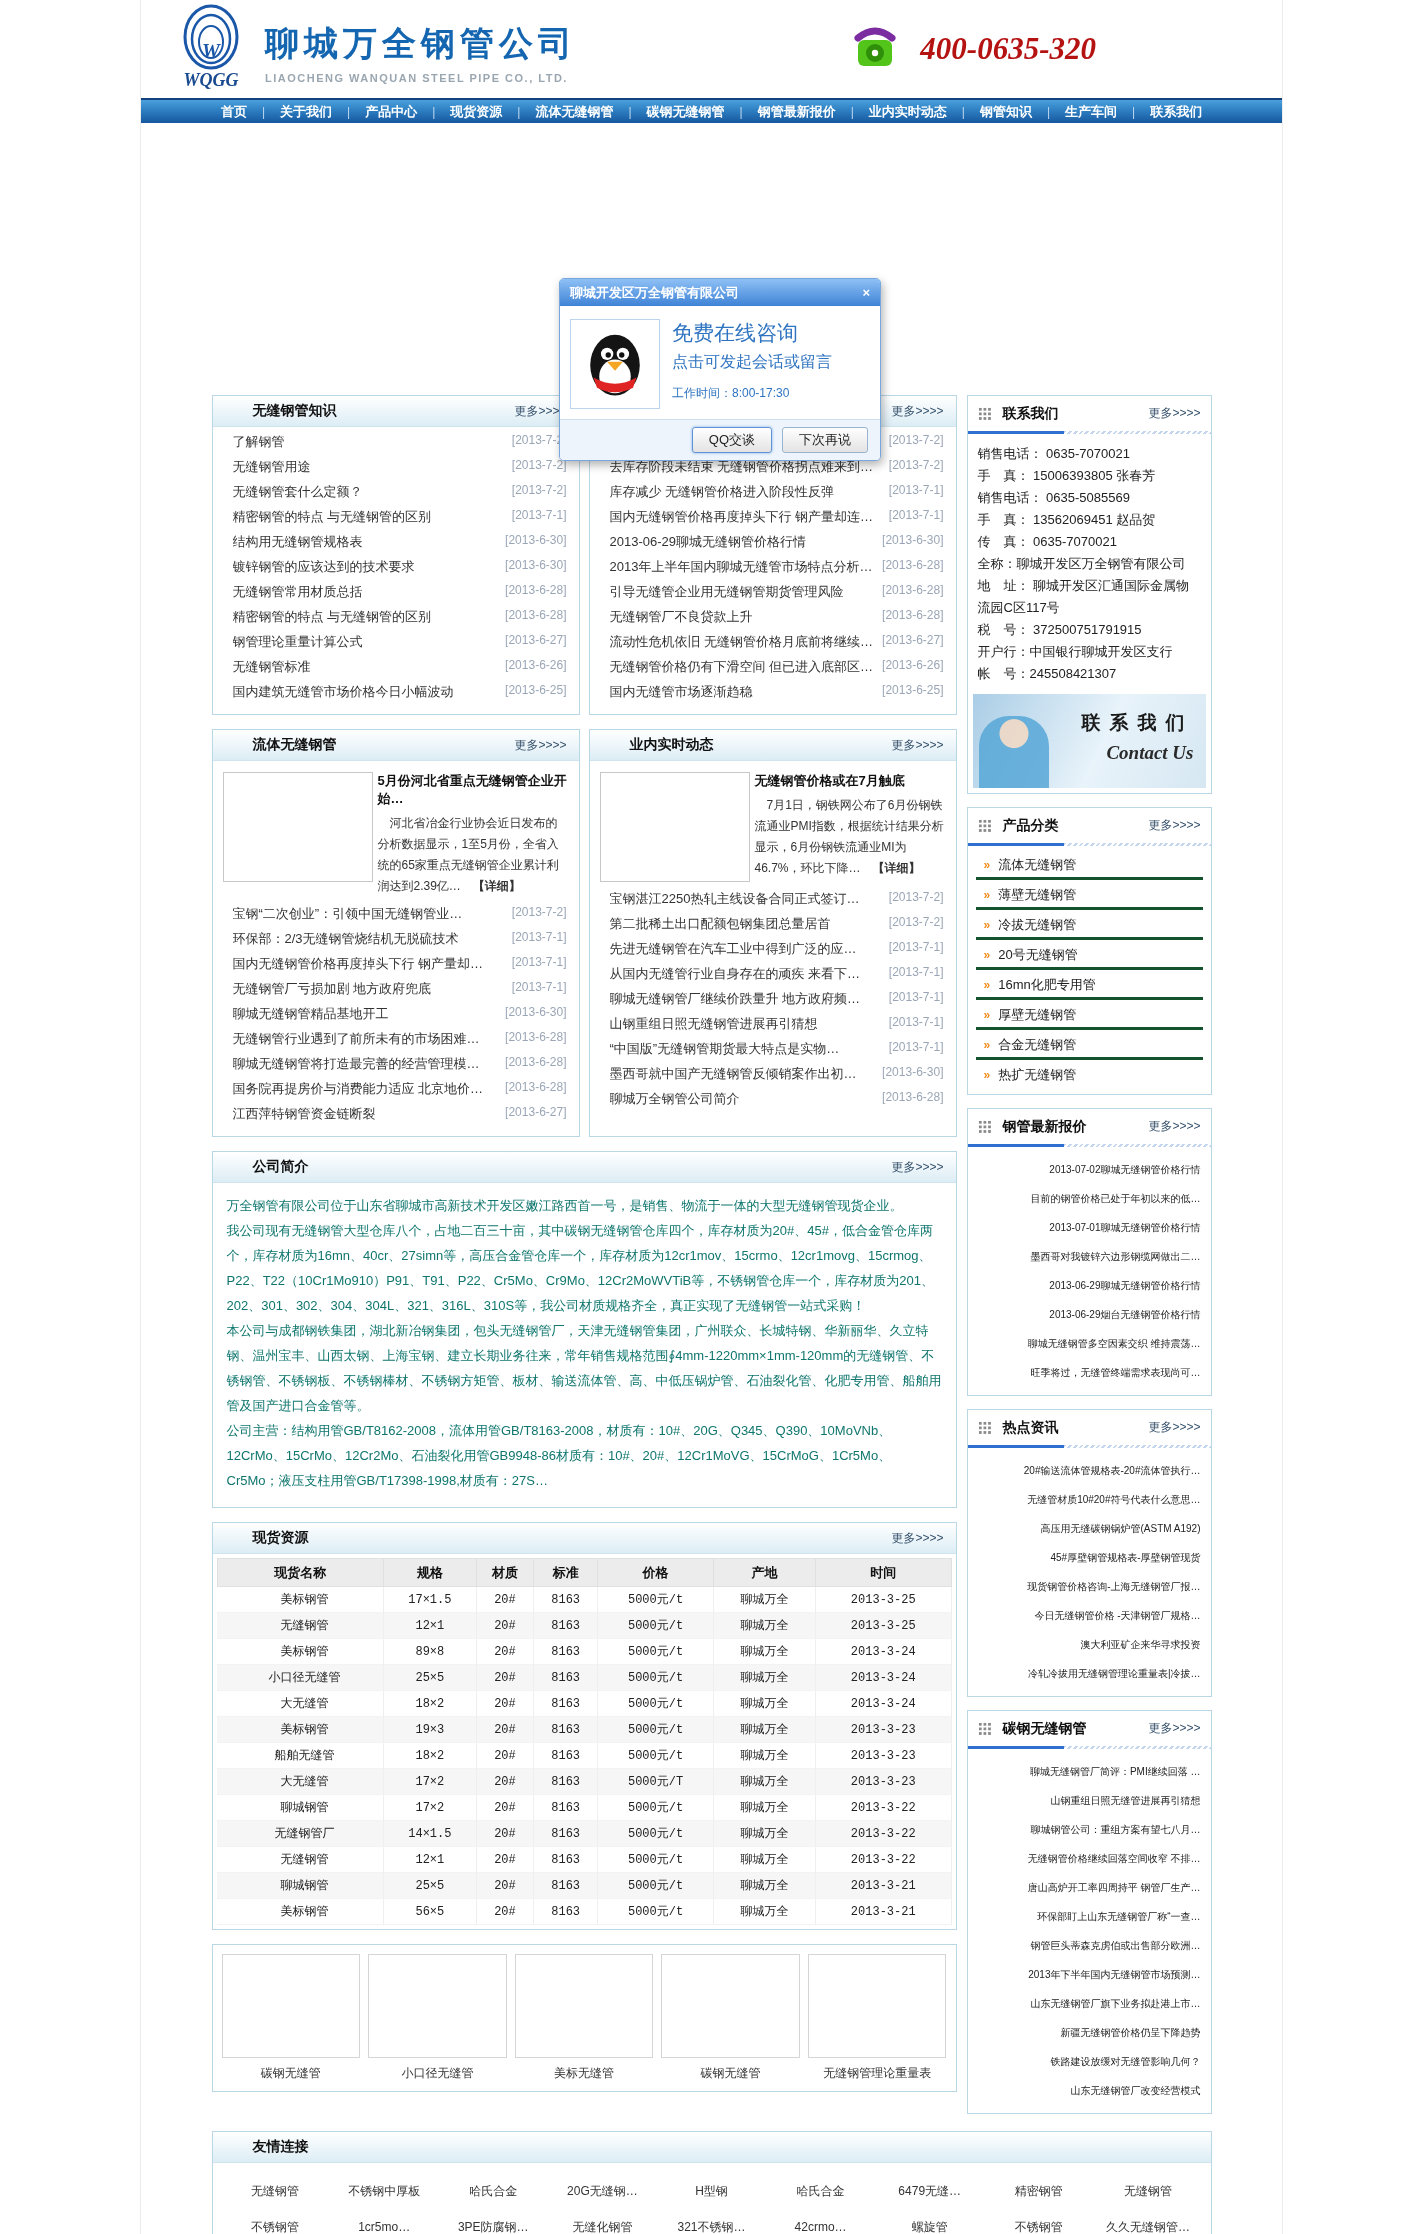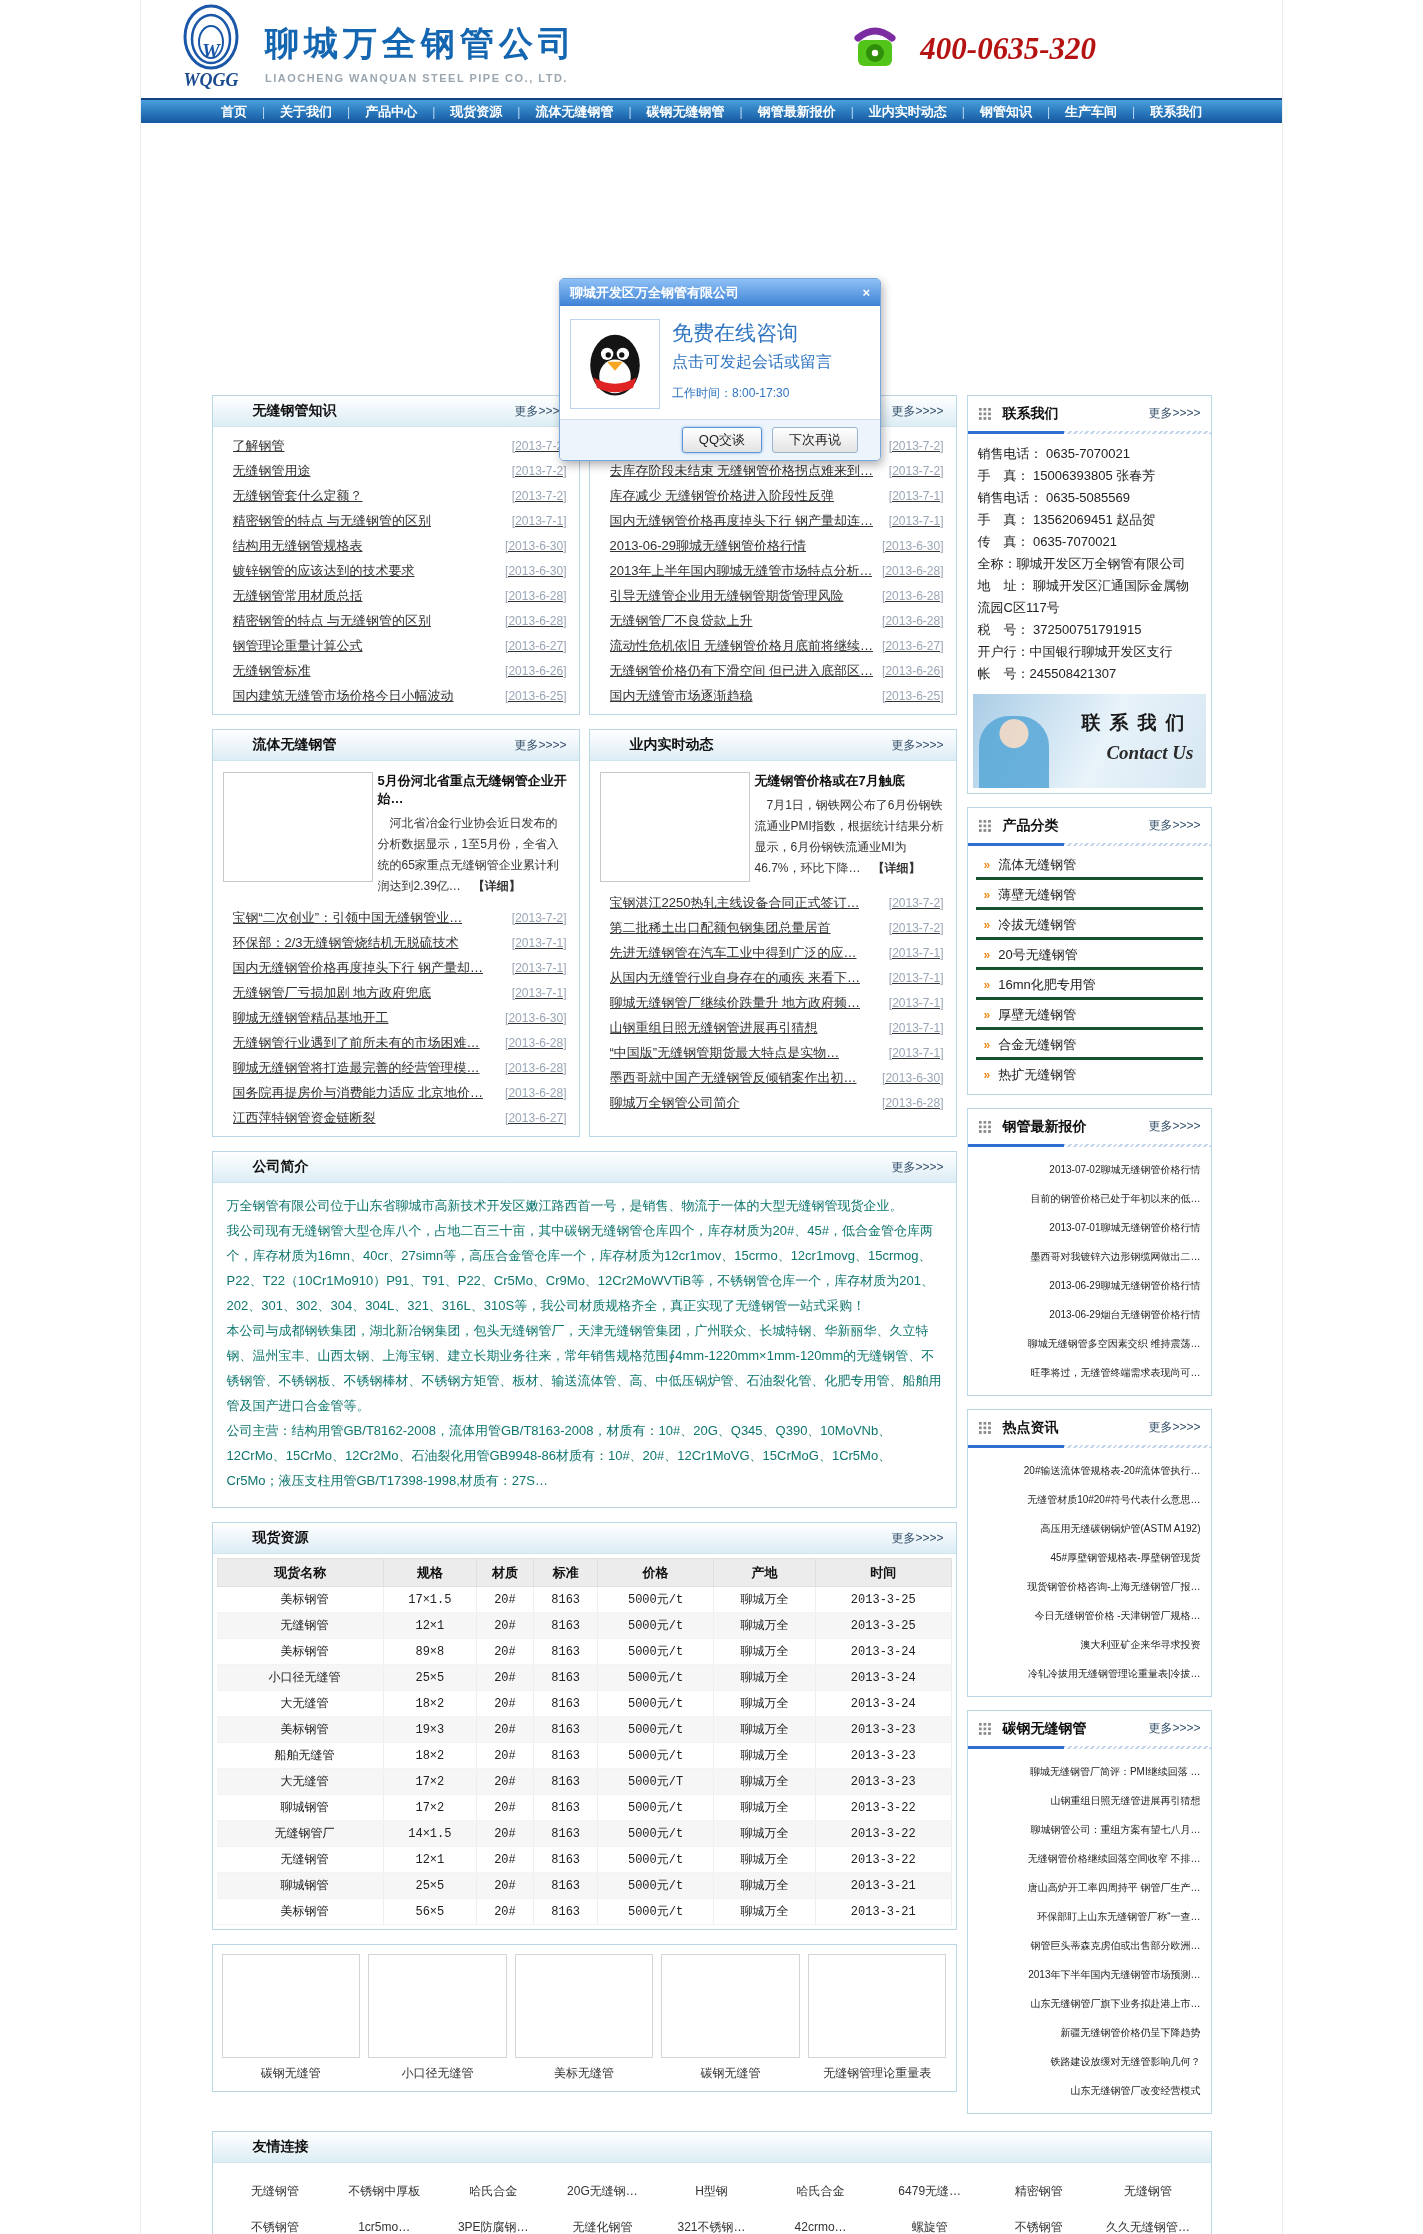--- a/index.html
+++ b/index.html
@@ -27,40 +27,40 @@
 
   
   .qq { position:absolute; left:418px; top:278px; width:322px; background:#fff; border:1px solid #76a7dd; border-radius:5px; box-shadow:2px 4px 10px rgba(0,0,0,.3); z-index:50; }
   .qq-title { height:27px; background:linear-gradient(#8ec0f5,#3f83d6); color:#fff; font-size:13px; font-weight:bold; padding:4px 10px; border-radius:4px 4px 0 0; display:flex; justify-content:space-between; align-items:center; }
   .qq-close { color:#fff; font-weight:bold; font-size:13px; cursor:pointer; }
   .qq-body { display:flex; gap:12px; padding:13px 10px 10px; }
   .qq-ava { width:90px; height:90px; border:1px solid #bcd4ee; background:#fff; display:flex; align-items:center; justify-content:center; flex-shrink:0; }
   .qq-info h3 { margin:0 0 5px; font-size:21px; color:#2f74c0; font-weight:normal; }
   .qq-sub { font-size:16px; color:#2f74c0; }
   .qq-wt { font-size:12px; color:#2f74c0; margin-top:12px; }
-  .qq-foot { background:#eef4fb; border-top:1px solid #cfdded; padding:7px 22px; display:flex; justify-content:flex-end; gap:10px; border-radius:0 0 4px 4px; }
+  .qq-foot { background:#eef4fb; border-top:1px solid #cfdded; padding:7px 12px; display:flex; justify-content:flex-end; gap:10px; border-radius:0 0 4px 4px; }
   .qq-btn { font-size:13px; padding:3px 16px; background:linear-gradient(#fff,#e3e3e3); border:1px solid #9ab4d0; border-radius:3px; color:#222; cursor:pointer; }
   .qq-btn.primary { border-color:#5e94d6; box-shadow:0 0 3px #7fb0e8; }
 
   
   .content { width:1000px; margin:0 auto; }
   .cols { display:flex; gap:10px; align-items:flex-start; }
   .main-col { width:745px; }
   .side-col { width:245px; }
   .prow { display:flex; gap:9px; margin-bottom:14px; }
 
   .panel { border:1px solid #b9d7e4; background:#fff; }
   .p368 { width:368px; }
   .pfull { width:745px; margin-bottom:14px; }
   .phd { height:31px; display:flex; align-items:center; justify-content:space-between; padding:0 12px 0 40px; background:linear-gradient(#ffffff,#dcedf5); border-bottom:1px solid #cfe5ee; }
   .phd b { font-size:14px; color:#111; }
   .more { font-size:12px; color:#35506b; }
 
   .newslist { margin:6px 0; }
-  .newslist li { display:flex; justify-content:space-between; align-items:center; height:25px; padding:0 12px 0 20px; font-size:13px; color:#333;text-decoration:underline; }
+  .newslist li { display:flex; justify-content:space-between; align-items:flex-start; height:25px; padding:0 12px 0 20px; font-size:13px; color:#333; }
   .newslist .t { white-space:nowrap; overflow:hidden; color:#333; }
   .newslist .d { color:#9aa6b6; font-size:12px; flex-shrink:0; margin-left:8px; }
 
   .feature { display:flex; gap:5px; padding:11px 10px 2px; }
   .fimg { width:150px; height:110px; flex-shrink:0; border:1px solid #c8c8c8; }
   .img-pipes-a { background:#6f6154 radial-gradient(circle at 30% 35%, #cfc4b4 0 9px, #2e2a26 10px 20px, #9c8d7b 21px 26px, transparent 27px), radial-gradient(circle at 68% 60%, #cfc4b4 0 9px, #2e2a26 10px 20px, #9c8d7b 21px 26px, transparent 27px); }
   .img-pipes-b { background:#5a4a3e radial-gradient(circle at 28% 40%, #3a3230 0 10px, #151312 10px 19px, #8a6f4f 20px 25px, transparent 26px), radial-gradient(circle at 70% 62%, #3a3230 0 10px, #151312 10px 19px, #8a6f4f 20px 25px, transparent 26px); }
   .img-pipes-c { background:#8a8378 radial-gradient(circle at 35% 45%, #d9d4ca 0 8px, #3c3a36 9px 17px, #b2aa9c 18px 22px, transparent 23px), radial-gradient(circle at 72% 55%, #23211f 0 10px, #6f6759 11px 16px, transparent 17px); }
   .ftxt h4 { margin:0 0 5px; font-size:13px; color:#111; }
   .ftxt p { margin:0; font-size:12px; color:#333; line-height:1.75; }

